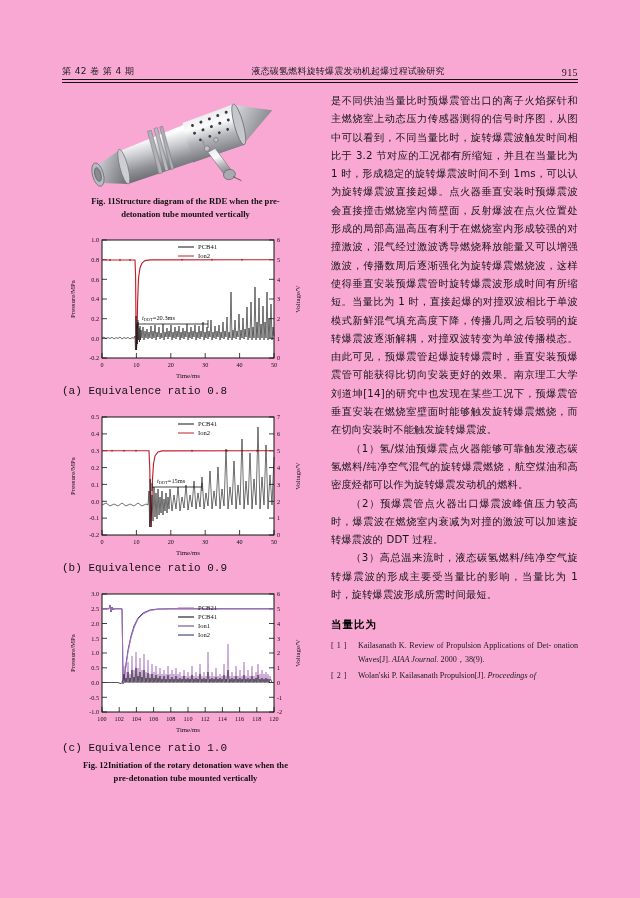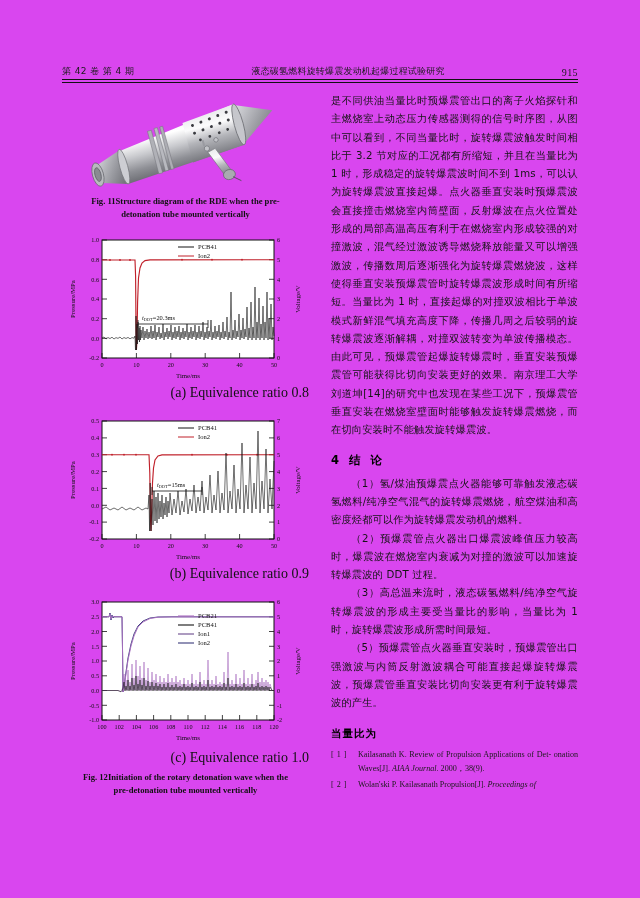--- a/index.html
+++ b/index.html
@@ -6,21 +6,21 @@
   body{
     width:640px;height:898px;
     background:#ffffff;
     font-family:"Liberation Serif", serif;
     color:#111;
     overflow:hidden;
   }
   .page{
     position:relative;
     width:640px;height:898px;
-    background:#d946ef;
+    background:#f9a8d4;
     box-sizing:border-box;
   }
   
   .runhead{
     position:absolute;left:62px;top:56px;width:516px;height:22px;
     display:flex;align-items:flex-end;justify-content:space-between;
     font-size:9.5px;letter-spacing:.4px;
   }
   .runhead .vol{font-family:"DejaVu Sans",sans-serif;font-size:9px;color:#1a1a1a;}
   .runhead .title{font-family:"DejaVu Sans",sans-serif;font-size:9px;color:#1a1a1a;letter-spacing:.2px;}
@@ -65,22 +65,22 @@
   .figcap{
     font-family:"Liberation Serif",serif;
     font-size:8.6px;font-weight:bold;line-height:12.5px;
     text-align:center;color:#111;margin-top:5px;
   }
   .figcap .lbl{}
   .figcap .l2{display:block;}
   
   .chartbox{position:relative;width:247px;margin-top:12px;}
   .subcap{
-    font-family:Liberation Serif, serif;font-size:14px;
-    text-align:right;color:#111;margin-top:1px;
+    font-family:Liberation Mono, monospace;font-size:11px;
+    text-align:left;color:#111;margin-top:1px;
   }
   svg{display:block;}
   .ax-txt{font-family:"Liberation Serif",serif;font-size:6.2px;fill:#111;}
   .ax-lbl{font-family:"Liberation Serif",serif;font-size:6.8px;fill:#111;}
   .leg-txt{font-family:"Liberation Serif",serif;font-size:6.6px;fill:#111;}
   .ann-txt{font-family:"Liberation Serif",serif;font-size:6.4px;fill:#111;}
 </style>
 </head>
 <body>
 
@@ -493,29 +493,24 @@
       <span class="lbl">Fig. 12</span><span>Initiation of the rotary detonation wave when the</span>
       <span class="l2">pre-detonation tube mounted vertically</span>
     </div>
 
   </div>
 
   <div class="col col-right">
 
     <p class="para">是不同供油当量比时预爆震管出口的离子火焰探针和主燃烧室上动态压力传感器测得的信号时序图，从图中可以看到，不同当量比时，旋转爆震波触发时间相比于 3.2 节对应的工况都有所缩短，并且在当量比为 1 时，形成稳定的旋转爆震波时间不到 1ms，可以认为旋转爆震波直接起爆。点火器垂直安装时预爆震波会直接撞击燃烧室内筒壁面，反射爆波在点火位置处形成的局部高温高压有利于在燃烧室内形成较强的对撞激波，混气经过激波诱导燃烧释放能量又可以增强激波，传播数周后逐渐强化为旋转爆震燃烧波，这样使得垂直安装预爆震管时旋转爆震波形成时间有所缩短。当量比为 1 时，直接起爆的对撞双波相比于单波模式新鲜混气填充高度下降，传播几周之后较弱的旋转爆震波逐渐解耦，对撞双波转变为单波传播模态。由此可见，预爆震管起爆旋转爆震时，垂直安装预爆震管可能获得比切向安装更好的效果。南京理工大学刘道坤[14]的研究中也发现在某些工况下，预爆震管垂直安装在燃烧室壁面时能够触发旋转爆震燃烧，而在切向安装时不能触发旋转爆震波。</p>
 
-    <div class="sec-head">
-      <span>4</span>
-      <span>结  论</span>
-    </div>
 
     <p class="para indent">（1）氢/煤油预爆震点火器能够可靠触发液态碳氢燃料/纯净空气混气的旋转爆震燃烧，航空煤油和高密度烃都可以作为旋转爆震发动机的燃料。</p>
     <p class="para indent">（2）预爆震管点火器出口爆震波峰值压力较高时，爆震波在燃烧室内衰减为对撞的激波可以加速旋转爆震波的 DDT 过程。</p>
     <p class="para indent">（3）高总温来流时，液态碳氢燃料/纯净空气旋转爆震波的形成主要受当量比的影响，当量比为 1 时，旋转爆震波形成所需时间最短。</p>
-    <p class="para indent">（5）预爆震管点火器垂直安装时，预爆震管出口强激波与内筒反射激波耦合可能直接起爆旋转爆震波，预爆震管垂直安装比切向安装更有利于旋转爆震波的产生。</p>
 
     <div class="ref-head">当量比为</div>
 
     <div class="ref-item">
       <span class="ref-num">[ 1 ]</span>
       <span class="ref-body"><span>Kailasanath K. Review of Propulsion Applications of Det-</span> <span>onation Waves[J]. </span><i>AIAA Journal</i><span>. 2000，38(9).</span></span>
     </div>
 
     <div class="ref-item">
       <span class="ref-num">[ 2 ]</span>

